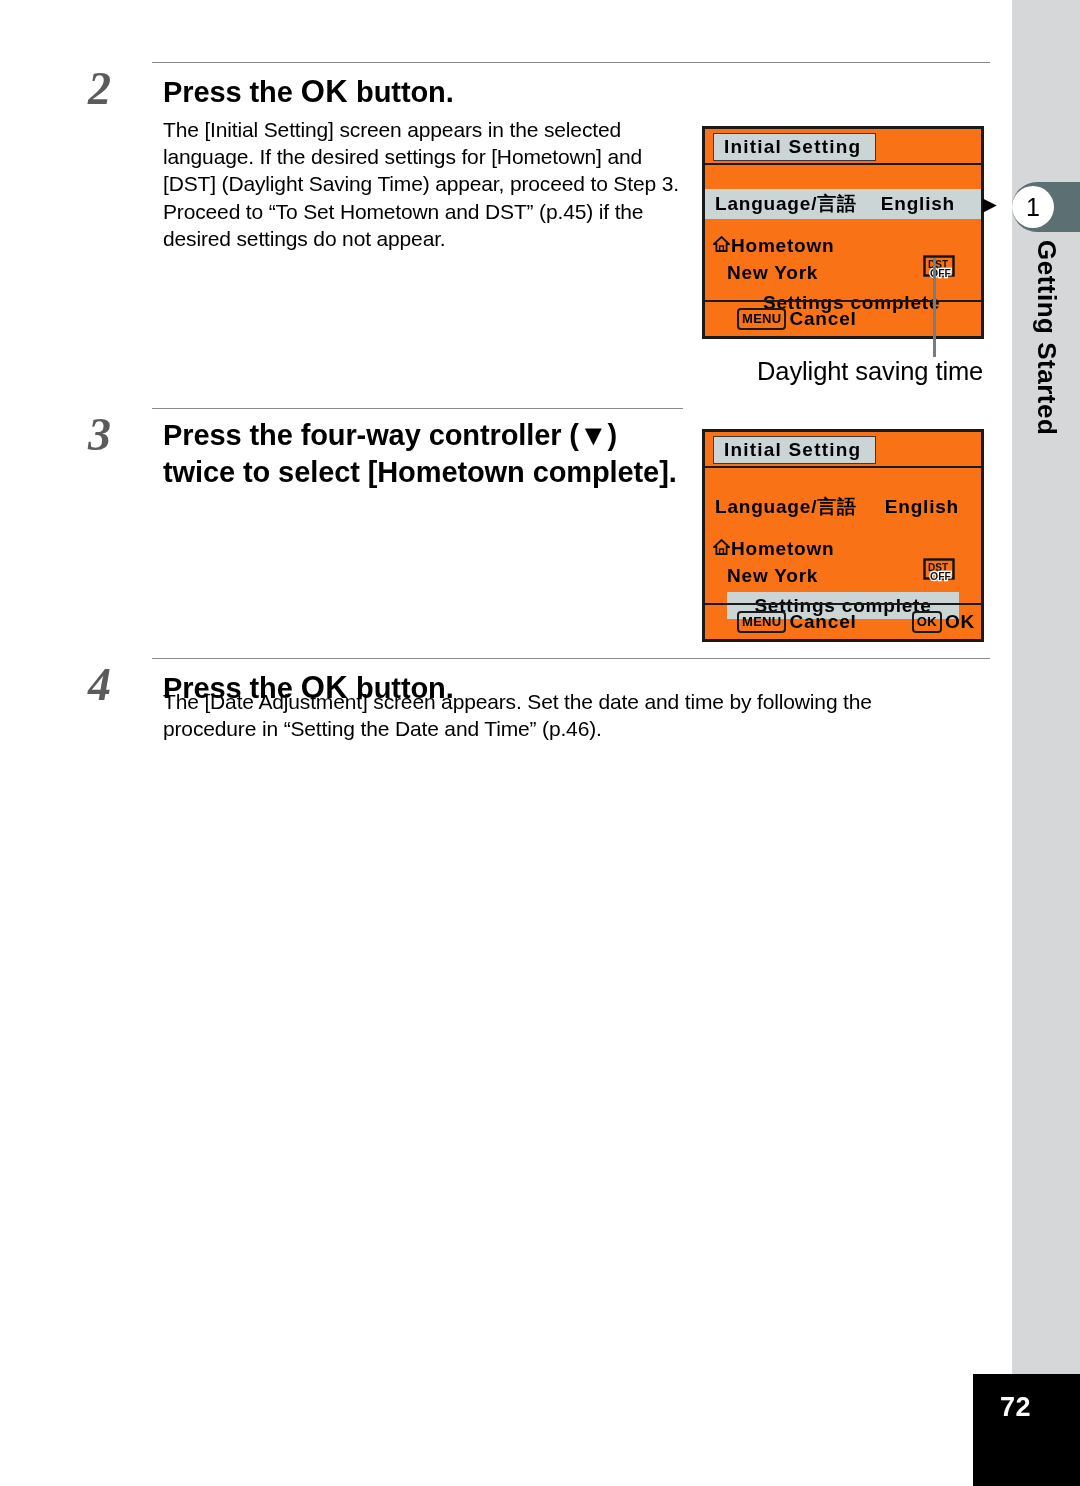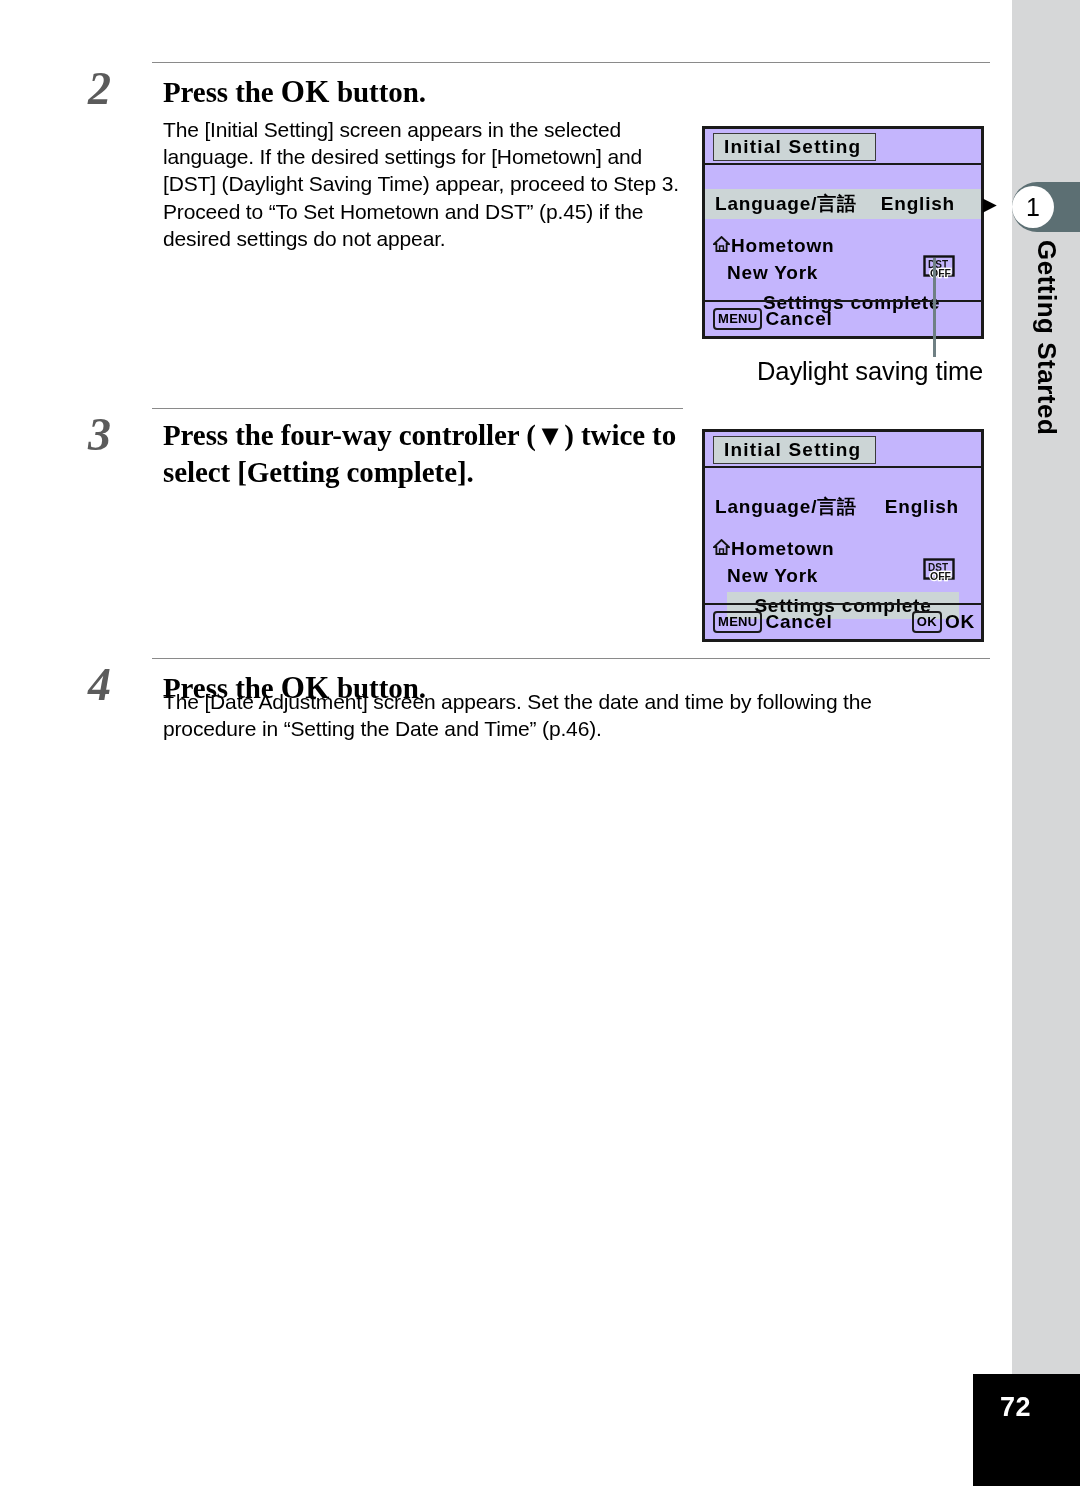--- a/index.html
+++ b/index.html
@@ -84,38 +84,37 @@
     font-weight: bold;
     font-size: 46px;
     line-height: 1;
   }
   .step-title {
     position: absolute;
     font-size: 29px;
     font-weight: bold;
     line-height: 1.28;
     letter-spacing: -0.1px;
-    font-family: Liberation Serif, serif;
   }
   .step-title .ok-glyph {
     font-size: 31px;
     font-weight: bold;
     letter-spacing: 0.5px;
   }
   .step-body {
     position: absolute;
     font-size: 21px;
     line-height: 1.295;
     letter-spacing: -0.15px;
   }
 
   
   .lcd {
     position: absolute;
-    background: #c4b5fd;
+    background: #f97316;
     border: 3px solid #1a1a1a;
   }
   .lcd-titlebar {
     position: relative;
     height: 36px;
     border-bottom: 2px solid #1a1a1a;
   }
   .lcd-title-tab {
     position: absolute;
     left: 8px; top: 4px;
@@ -153,21 +152,21 @@
   .badge {
     display: inline-block;
     border: 2px solid #1a1a1a;
     border-radius: 4px;
     font-size: 13px;
     font-weight: bold;
     line-height: 1;
     padding: 2px 3px 3px 3px;
     letter-spacing: 0.3px;
   }
-  .footer-item { display: flex; align-items: center; }
+  .footer-item { display: flex; align-items: center; margin-left: 24px; }
   .footer-label {
     font-size: 19px;
     font-weight: bold;
     letter-spacing: 0.8px;
     margin-left: 3px;
   }
   .home-icon { margin-right: 1px; display: inline-block; }
   .dst-icon { position: absolute; }
   .arrow-right { font-size: 17px; line-height: 1; }
 
@@ -244,21 +243,21 @@
       <span class="footer-item"></span>
     </div>
   </div>
 </div>
 
 <div class="leader-line" style="left:933px; top:258px; height:99px;"></div>
 <div class="caption" style="left:757px; top:357px;">Daylight saving time</div>
 
 <div class="step-rule" style="left:152px; top:408px; width:531px;"></div>
 <div class="step-num" style="left:88px; top:412px;">3</div>
-<div class="step-title" style="left:163px; top:417px; width:520px;">Press the four-way controller (▼) twice to select [Getting complete].</div>
+<div class="step-title" style="left:163px; top:417px; width:520px;">Press the four-way controller (▼) twice to select [Hometown complete].</div>
 
 <div class="lcd" style="left:702px; top:429px; width:282px; height:213px;">
   <div class="lcd-titlebar">
     <div class="lcd-title-tab">Initial Setting</div>
   </div>
   <div class="lcd-body" style="height:171px;">
 
     <div class="lcd-row" style="left:10px; top:24px; height:30px;">
       <span>Language/言語</span>
       <span style="margin-left:28px;">English</span>

